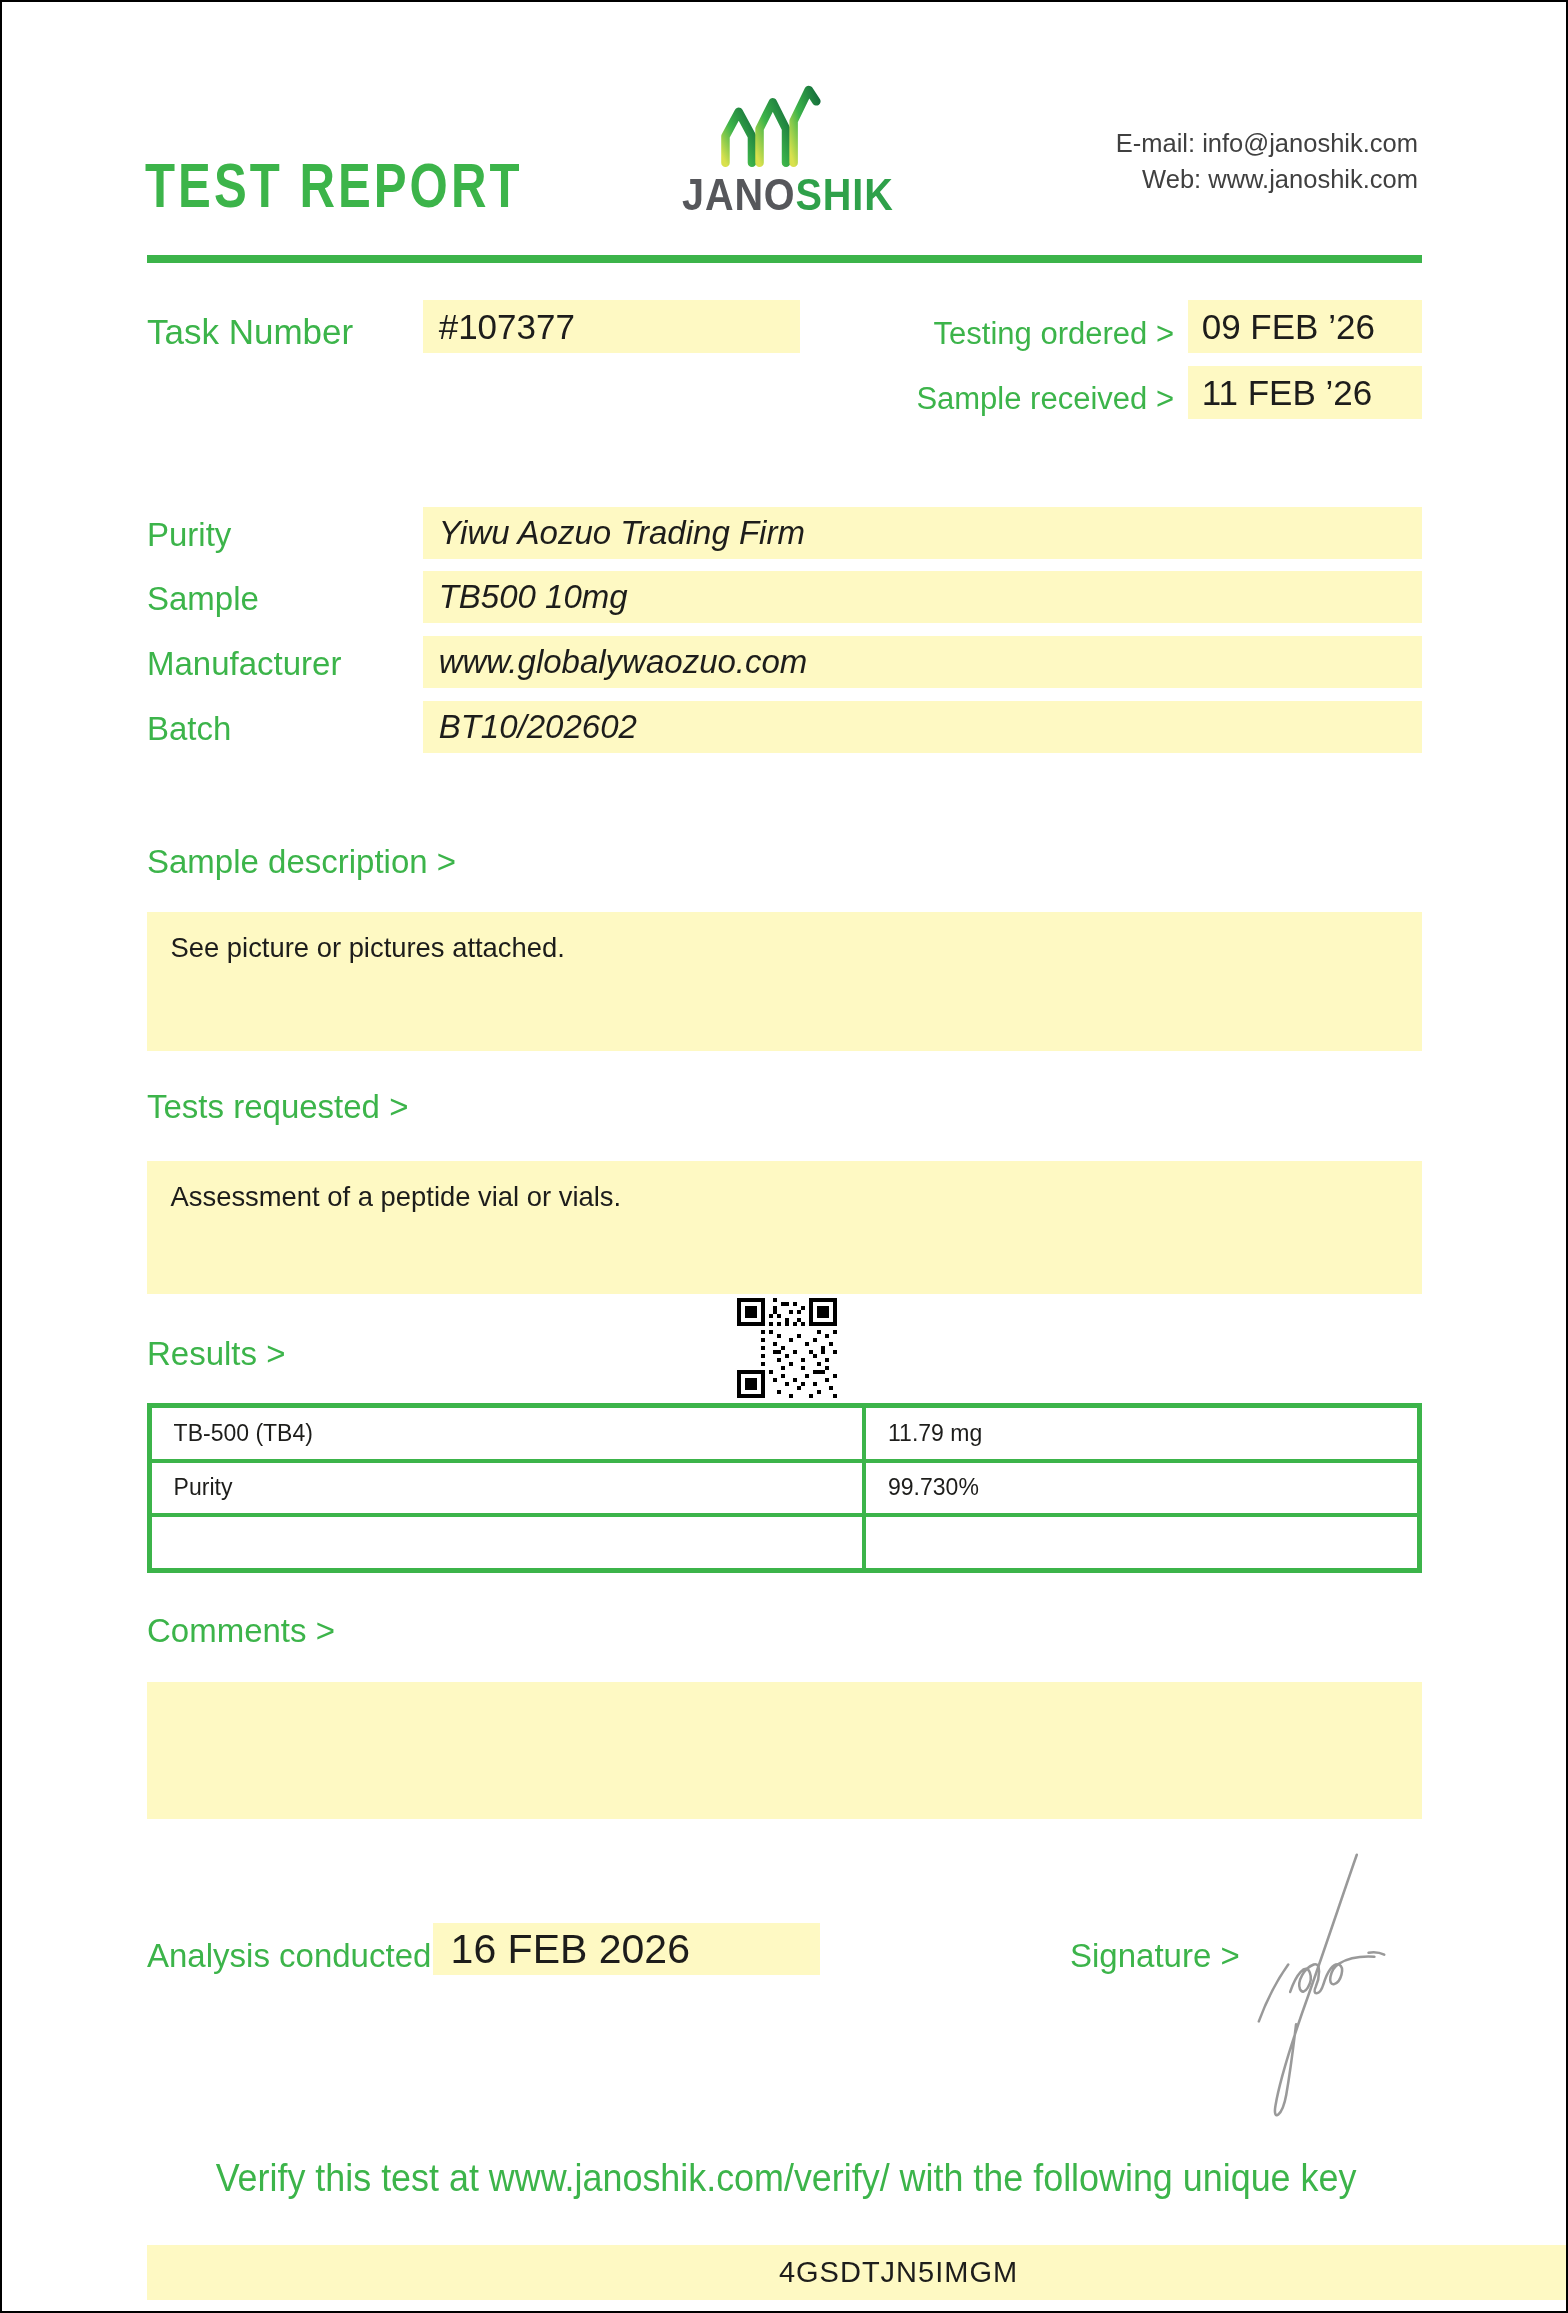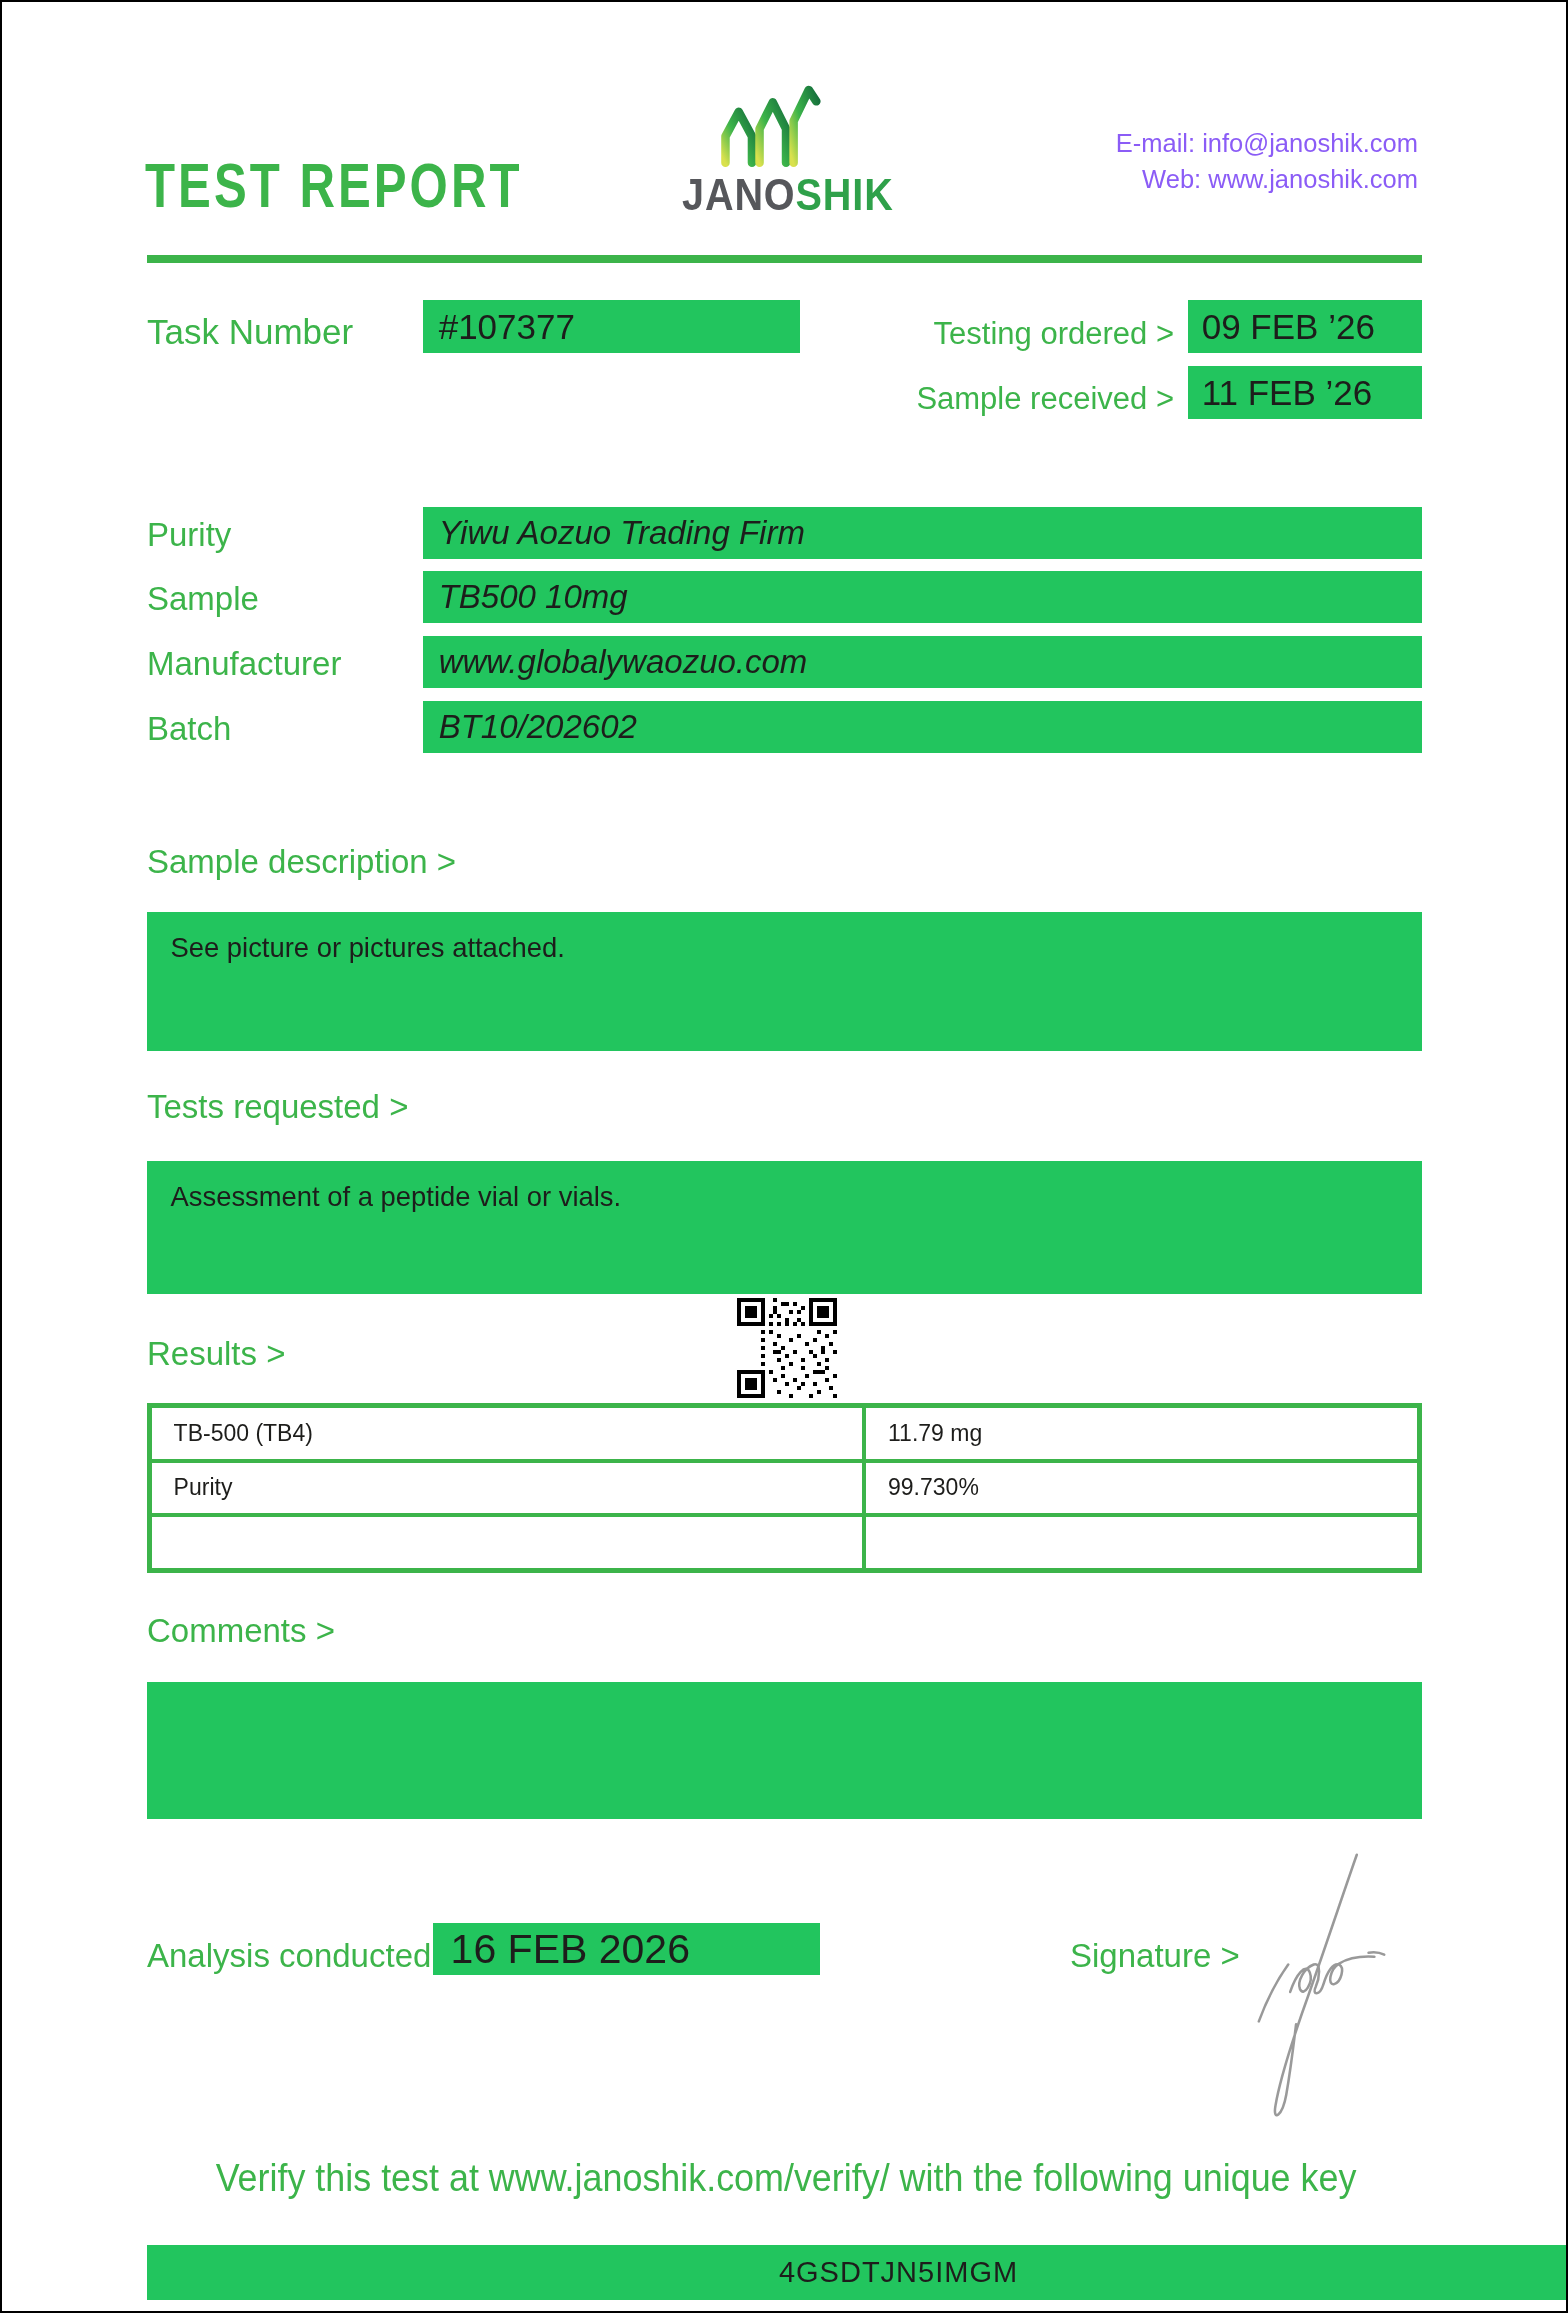--- a/index.html
+++ b/index.html
@@ -4,29 +4,29 @@
 <style>
   html,body{margin:0;padding:0;background:#ffffff;}
   .page{
     position:relative;width:1568px;height:2313px;background:#fff;
     font-family:"Liberation Sans","DejaVu Sans",sans-serif;
     box-sizing:border-box;border:2px solid #000;overflow:hidden;
     color:#1d1d1b;
   }
   .abs{position:absolute;}
   .green{color:#3cb44a;}
-  .graybox{background:#22c55e;}
+  .graybox{background:#fef9c3;}
   
   .title{left:143px;top:147px;font-size:63px;font-weight:bold;color:#3cb44a;
          transform:scaleX(0.78);transform-origin:left top;letter-spacing:3.9px;white-space:nowrap;}
   .logo-icon{left:714px;top:78px;}
   .logo-text{left:680px;top:167px;font-size:45px;font-weight:bold;letter-spacing:1px;
              transform:scaleX(0.88);transform-origin:left top;white-space:nowrap;}
   .logo-jano{color:#56575b;} .logo-shik{color:#2fa14a;}
-  .contact{right:148px;top:123px;text-align:right;font-size:25.5px;line-height:36px;color:#8b5cf6;}
+  .contact{right:148px;top:123px;text-align:right;font-size:25.5px;line-height:36px;color:#404040;}
   .rule{left:145px;top:253px;width:1275px;height:7.8px;background:#3cb44a;}
   
   .task-label{left:145px;top:310px;font-size:35px;}
   .valuebox{box-sizing:border-box;display:flex;align-items:center;}
   .task-box{left:421px;top:298px;width:377px;height:53px;font-size:35px;padding-left:15.7px;}
   .date-label1{right:392px;top:314px;font-size:31px;white-space:nowrap;}
   .date-label2{right:392px;top:379px;font-size:31px;white-space:nowrap;}
   .date-box1{left:1186px;top:298px;width:234px;height:53px;font-size:35px;padding-left:13.7px;}
   .date-box2{left:1186px;top:364px;width:234px;height:53px;font-size:35px;padding-left:13.7px;}
   

